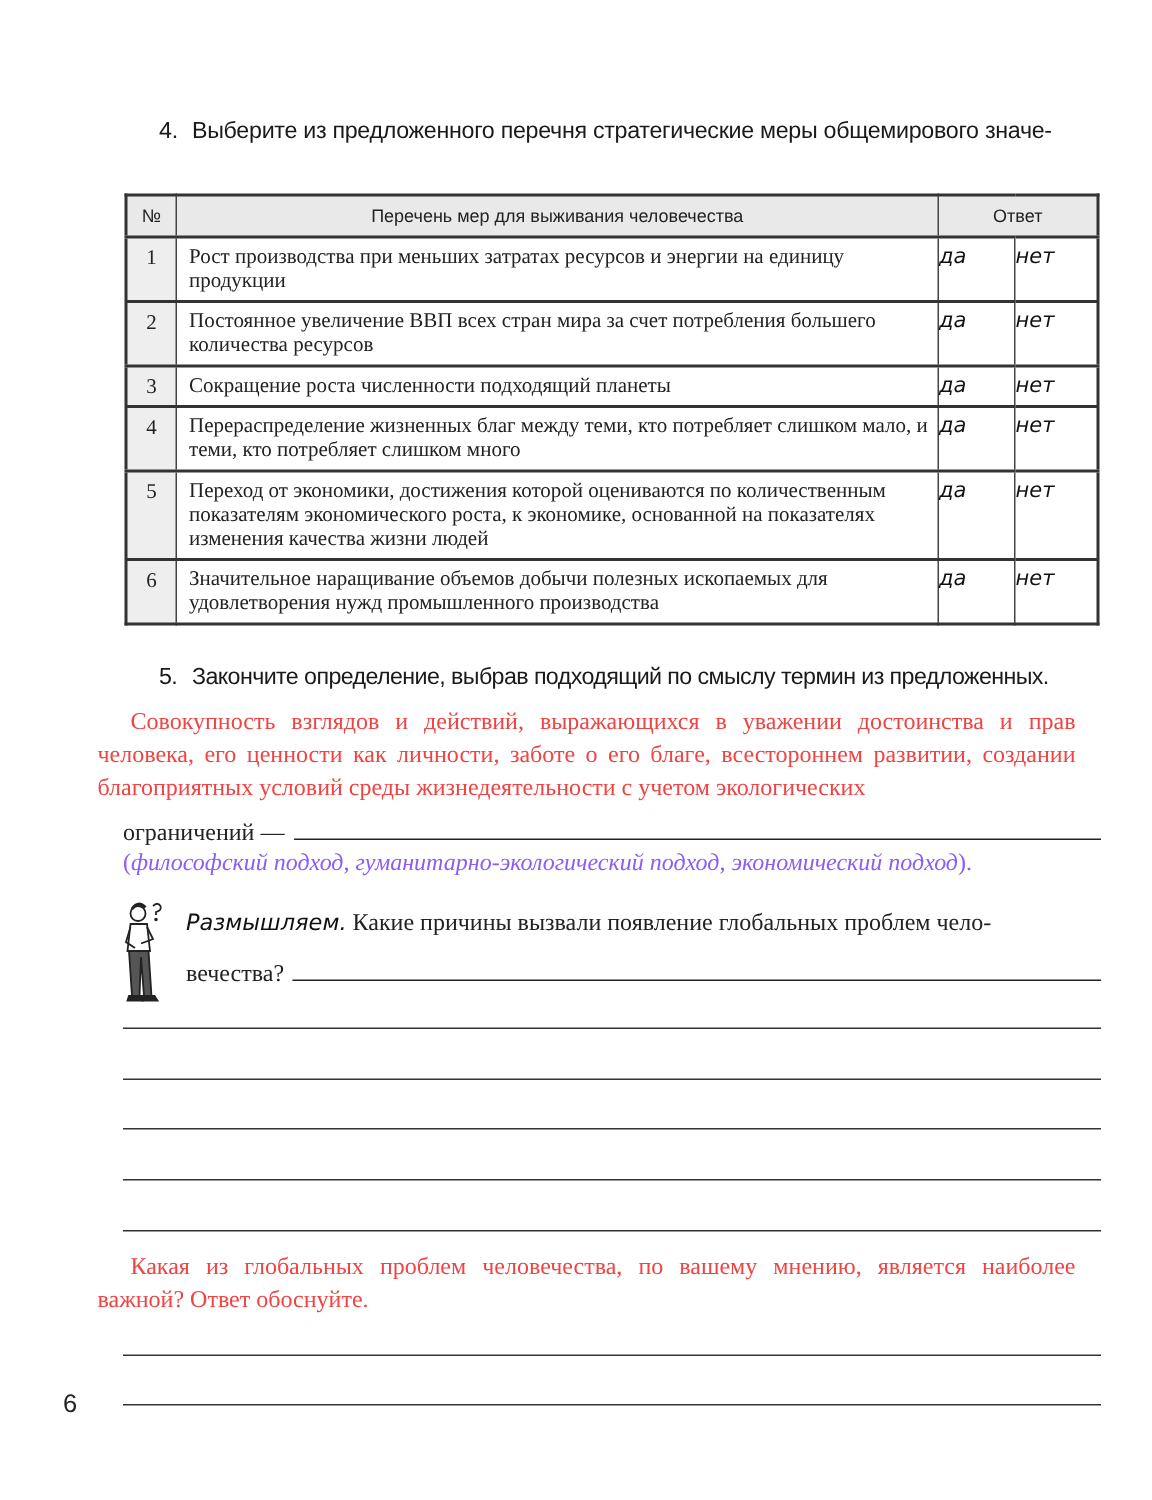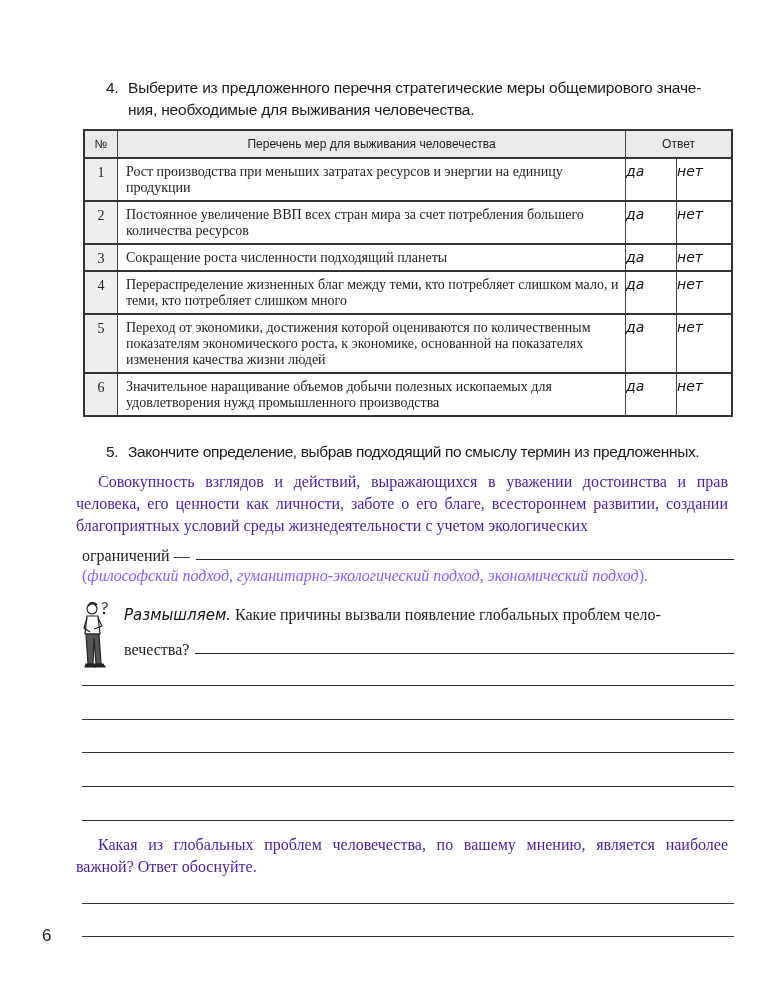--- a/index.html
+++ b/index.html
@@ -24,22 +24,22 @@
   }
   table.measures td { border: 1px solid #444; vertical-align: top; padding: 0; }
   table.measures tr.r td { border-top: 2px solid #333; }
   td.n { width: 30px; background: #eeeeee; text-align: center; padding-top: 6px !important; color: #222; }
   td.t { padding: 5px 6px 4px 8px !important; color: #222; margin-top: 15px; }
   td.ans { width: 50px; text-align: left; padding-top: 4px !important;
     font-family: "DejaVu Sans", sans-serif; font-style: italic; font-size: 14px; color: #111; }
   td.ans.no { width: 54px; }
   #task5-title { top: 441px; letter-spacing: -0.4px; }
   .para {
-    position: absolute; left: 76px; width: 652px;
-    font-family: "Liberation Serif", serif; font-size: 16px; line-height: 22px; color: #4c1d95;
+    position: absolute; left: 65px; width: 652px;
+    font-family: "Liberation Serif", serif; font-size: 16px; line-height: 22px; color: #ef4444;
     text-align: justify;
   }
   .para .first { text-indent: 22px; display: block; }
   #def-para { top: 471px; }
   .fill-line { display: inline-block; border-bottom: 1.5px solid #222; vertical-align: baseline; }
   #def-line-row { position: absolute; top: 543px; left: 82px; width: 652px; height: 22px;
     font-family: "Liberation Serif", serif; font-size: 16px; display: flex; align-items: flex-end; color:#222; }
   #def-line-row .fill-line { flex: 1; margin-left: 6px; height: 1px; margin-bottom: 5px; }
   #options { position: absolute; top: 566px; left: 82px; width: 660px;
     font-family: "Liberation Serif", serif; font-size: 16px; line-height: 20px; color:#8b5cf6; }
@@ -53,21 +53,20 @@
   #reflect-row2 .fill-line { flex: 1; margin-left: 6px; height: 1px; margin-bottom: 5px; }
   .answer-line { position: absolute; left: 82px; width: 652px; height: 0; border-top: 1.5px solid #333; }
   #q2-para { top: 834px; }
   #page-number { position: absolute; left: 42px; top: 926px; font-family: "Liberation Sans", sans-serif; font-size: 17px; color:#222; }
 </style>
 </head>
 <body>
 
 <div id="task4-title" class="task-title">
   <span class="num">4.</span><span>Выберите из предложенного перечня стратегические меры общемирового значе-</span>
-  <span class="indent">ния, необходимые для выживания человечества.</span>
 </div>
 
 <table class="measures">
   <thead>
     <tr>
       <th style="width:30px">№</th>
       <th>Перечень мер для выживания человечества</th>
       <th colspan="2">Ответ</th>
     </tr>
   </thead>

